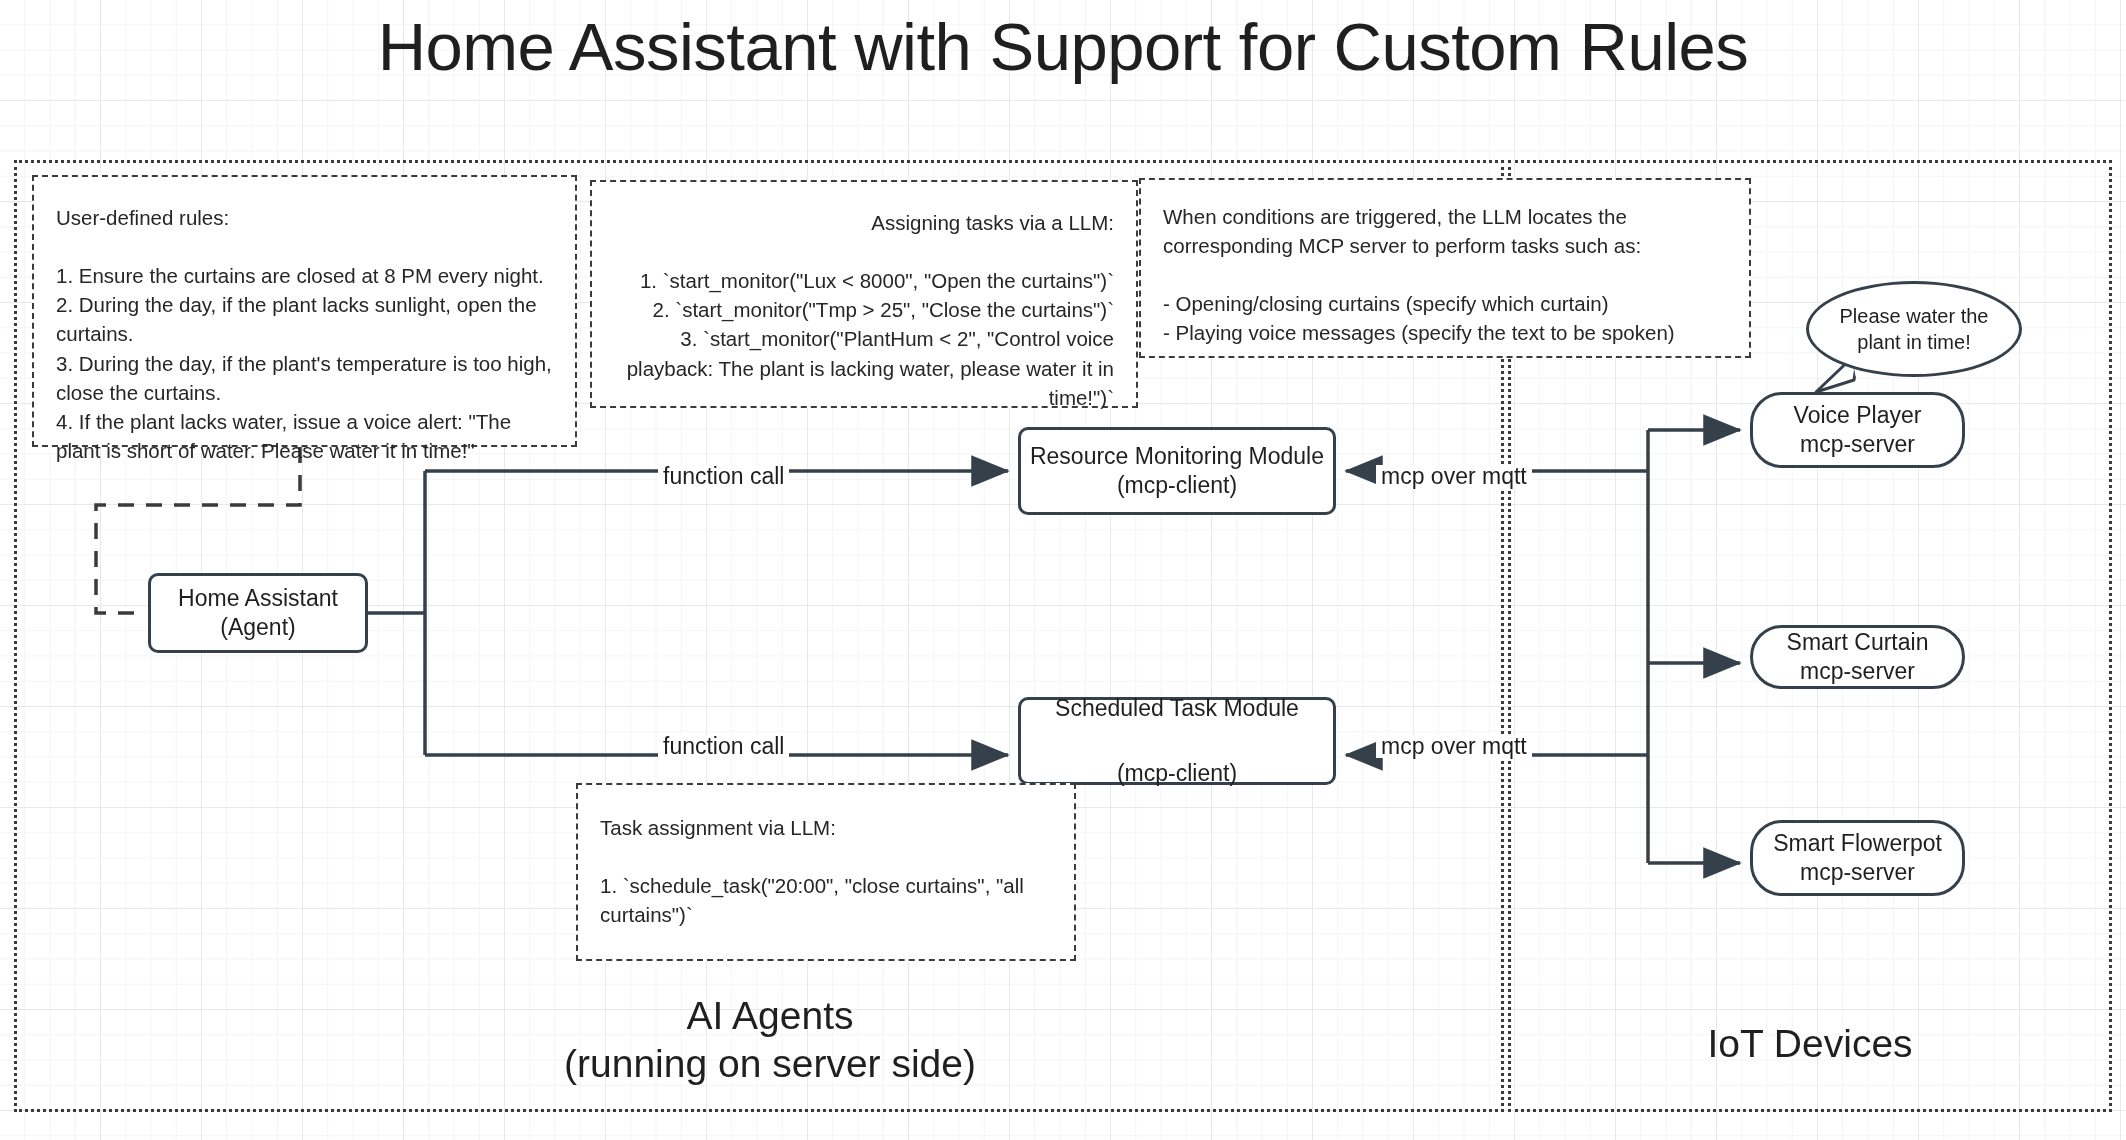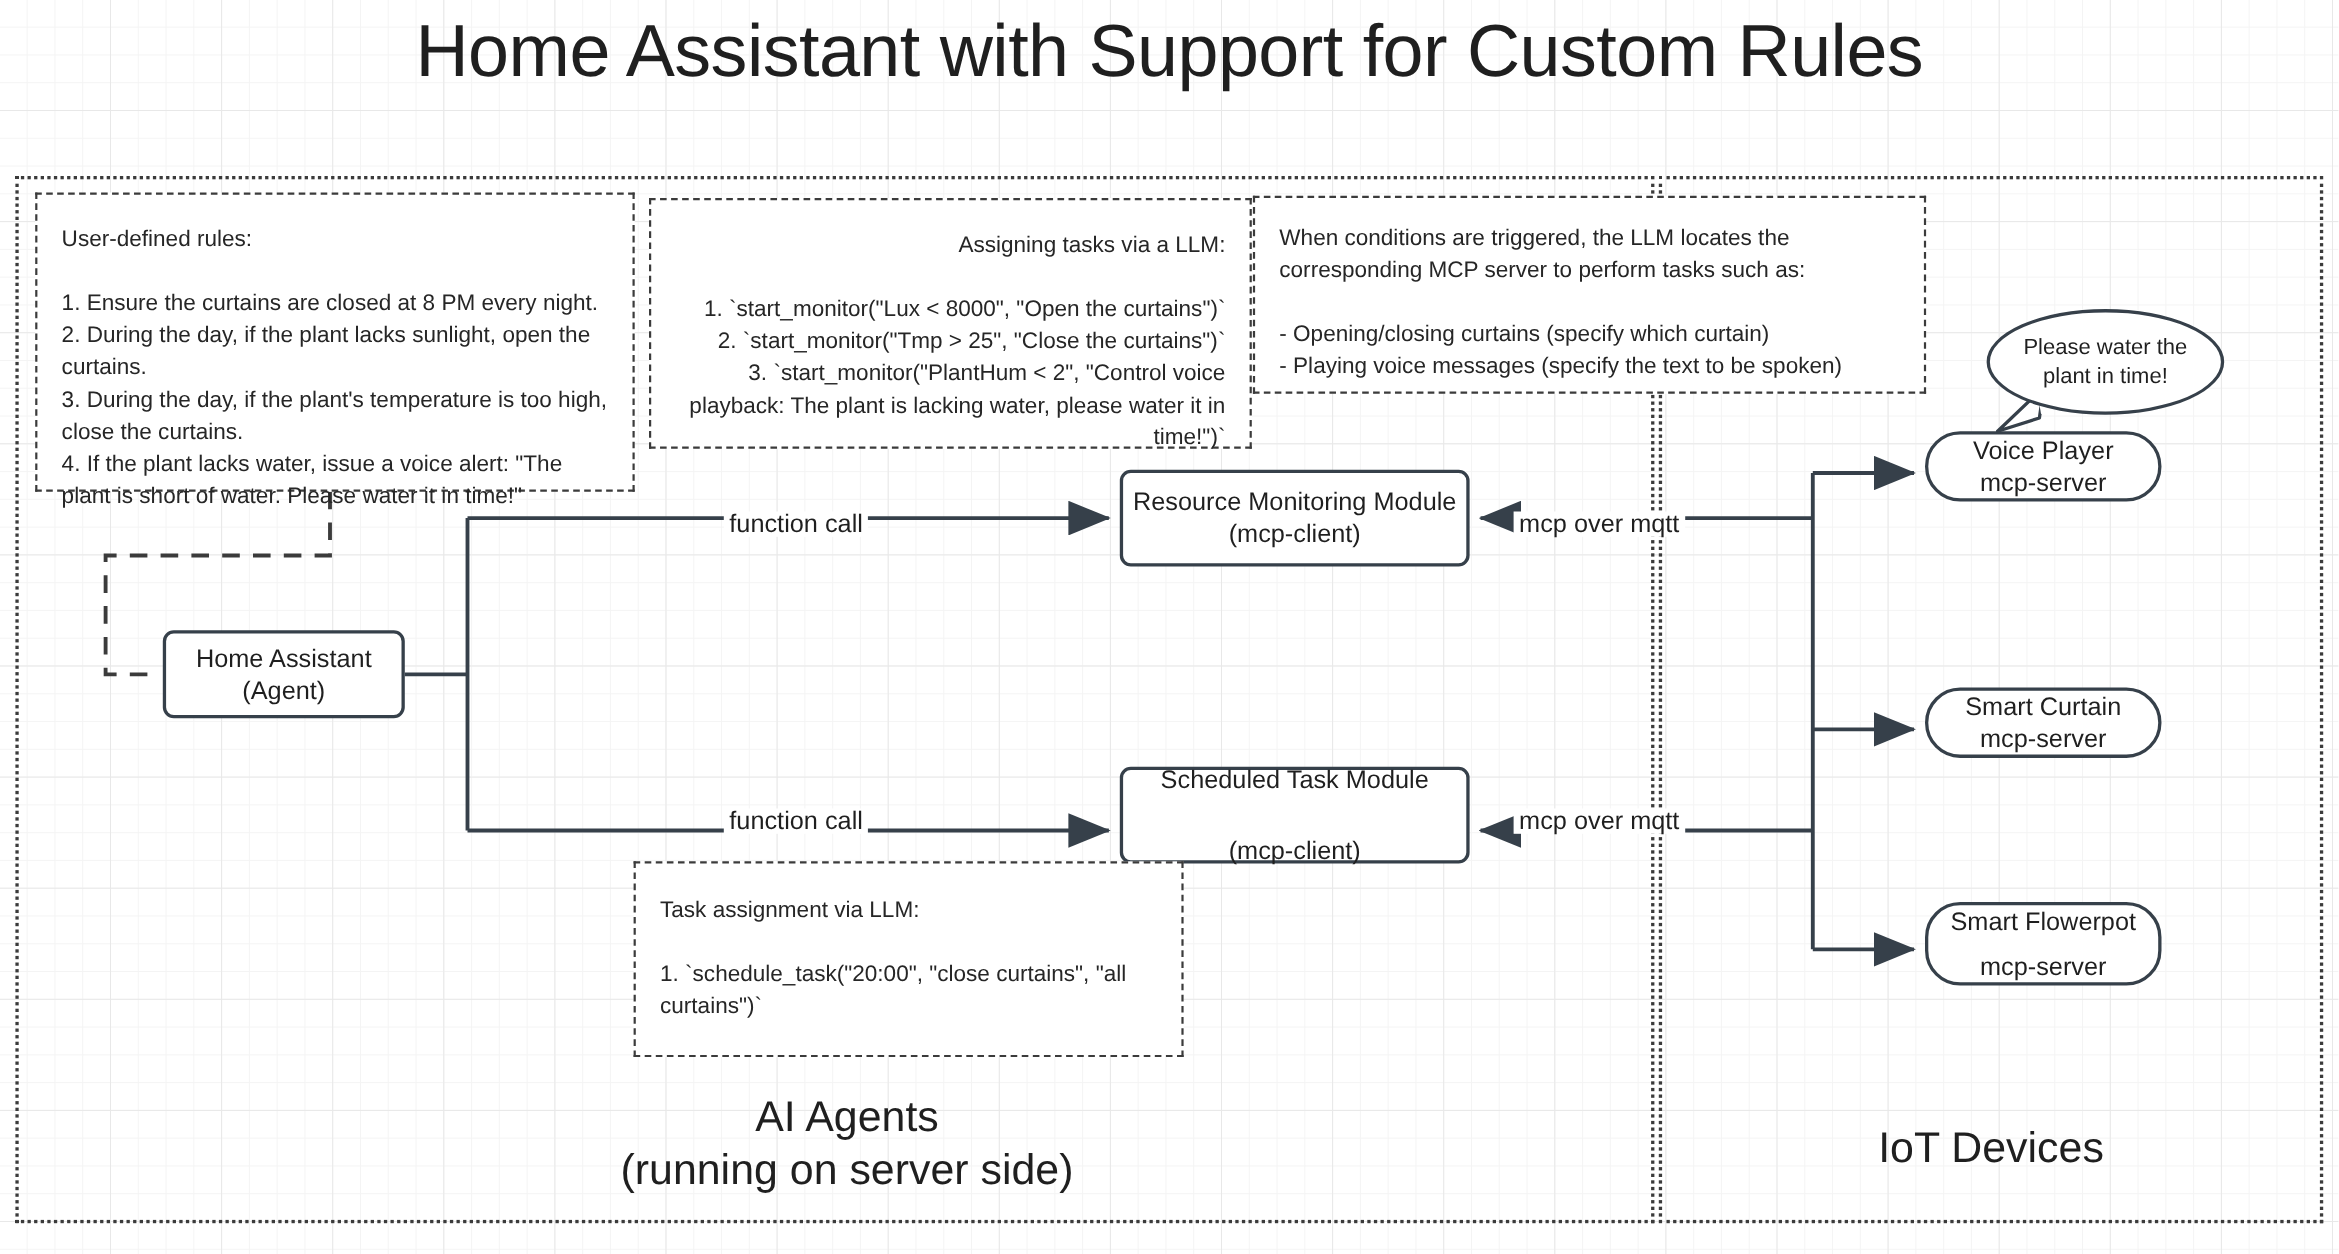--- a/index.html
+++ b/index.html
@@ -98,23 +98,23 @@
     line-height: 1.28;
     color: #1f1f1f;
     text-align: center;
     z-index: 5;
   }
   .node.pill { border-radius: 32px; }
 
   #node-home      { left: 148px;  top: 573px; width: 220px; height: 80px; }
   #node-resource  { left: 1018px; top: 427px; width: 318px; height: 88px; align-items: center; }
   #node-scheduled { left: 1018px; top: 697px; width: 318px; height: 88px; gap: 36px; }
-  #node-voice     { left: 1750px; top: 392px; width: 215px; height: 64px; }
+  #node-voice     { left: 1750px; top: 392px; width: 215px; height: 76px; }
   #node-curtain   { left: 1750px; top: 625px; width: 215px; height: 64px; }
-  #node-flowerpot { left: 1750px; top: 820px; width: 215px; height: 76px; justify-content: space-between; }
+  #node-flowerpot { left: 1750px; top: 820px; width: 215px; height: 76px; }
 
   
   #bubble {
     position: absolute;
     left: 1806px;
     top: 281px;
     width: 216px;
     height: 96px;
     border: 3px solid #36404a;
     border-radius: 50% / 50%;

